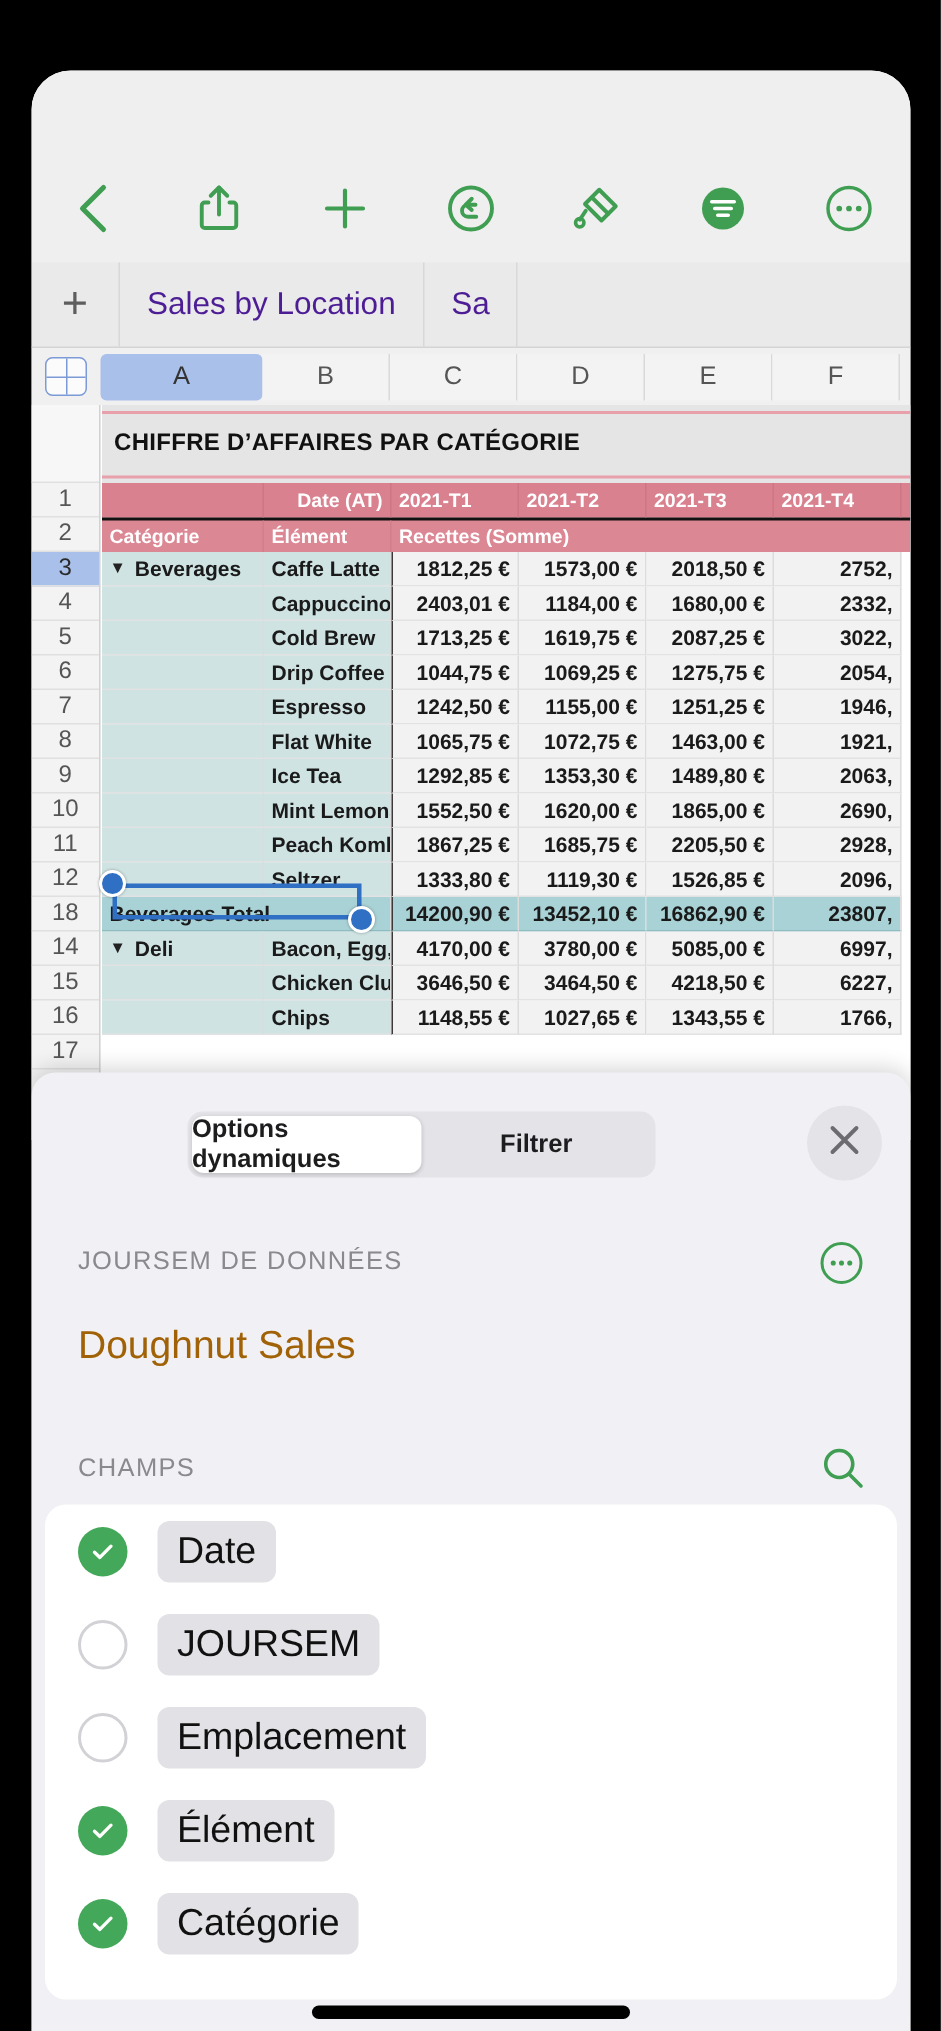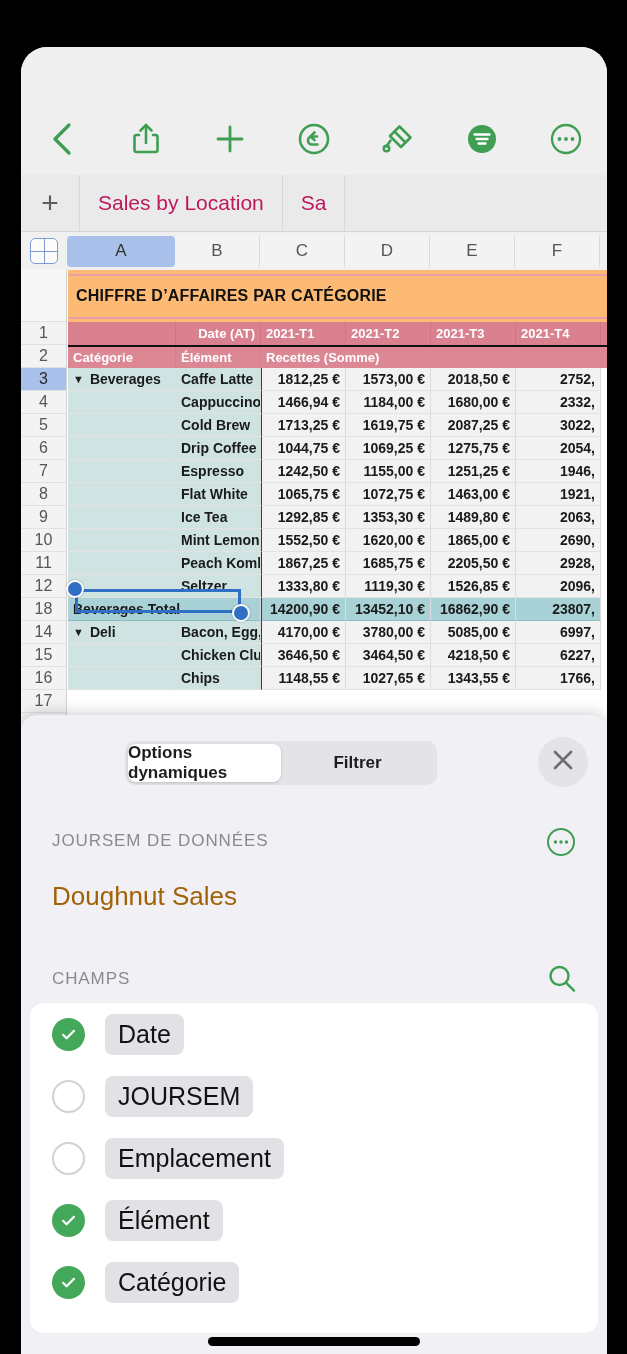--- a/index.html
+++ b/index.html
@@ -55,21 +55,21 @@
   }
   .tab-add {
     width: 59px; display: flex; align-items: center; justify-content: center;
     color: #5e5e5e; font-size: 30px; font-weight: 300;
     cursor: pointer;
     border-right: 1px solid #d8d8d8;
   }
   .tab {
     display: flex; align-items: center; justify-content: center;
     padding: 0 18px;
-    font-size: 21px; color: #be185d;
+    font-size: 21px; color: #4c1d95;
     white-space: nowrap;
     border-right: 1px solid #d8d8d8;
     cursor: pointer;
   }
   .tab.active { background: #46a25a; color: #fff; border-right: none; }
 
   
   .colbar {
     position: absolute; left: 0; top: 185px;
     width: 586px; height: 38px;
@@ -124,21 +124,21 @@
   }
   .rowhdr.sel { background: #a9c0ea; color: #2b2b2b; }
 
   .sheetarea {
     position: absolute; left: 47px; top: 0;
     width: 539px; height: 490px;
     background: #ffffff;
   }
 
   .titleband {
-    height: 52px; position: relative; background: #fdba74;
+    height: 52px; position: relative; background: #e5e5e5;
   }
   .titleband .rule-top {
     position: absolute; left: 0; right: 0; top: 4px; height: 2px; background: #e8a0ab;
   }
   .titleband .rule-bot {
     position: absolute; left: 0; right: 0; bottom: 3px; height: 2px; background: #e8a0ab;
   }
   .titleband .t {
     position: absolute; left: 8px; top: 17px;
     font-size: 16px; font-weight: 700; color: #111;
@@ -438,21 +438,21 @@
               <div class="tc num valcell" style="width: 85px; border-left: 1px solid rgb(58, 58, 58);">1812,25 €</div>
               <div class="tc num valcell" style="width: 85px;">1573,00 €</div>
               <div class="tc num valcell" style="width: 85px;">2018,50 €</div>
               <div class="tc num valcell" style="width: 85px;">2752,</div>
             </div>
             <div class="trow">
               <div class="tc lbl catcell" style="width: 108px;">
                 <span></span>
               </div>
               <div class="tc lbl itemcell" style="width: 85px;">Cappuccino</div>
-              <div class="tc num valcell" style="width: 85px; border-left: 1px solid rgb(58, 58, 58);">1466,94 €</div>
+              <div class="tc num valcell" style="width: 85px; border-left: 1px solid rgb(58, 58, 58);">2403,01 €</div>
               <div class="tc num valcell" style="width: 85px;">1184,00 €</div>
               <div class="tc num valcell" style="width: 85px;">1680,00 €</div>
               <div class="tc num valcell" style="width: 85px;">2332,</div>
             </div>
             <div class="trow">
               <div class="tc lbl catcell" style="width: 108px;">
                 <span></span>
               </div>
               <div class="tc lbl itemcell" style="width: 85px;">Cold Brew</div>
               <div class="tc num valcell" style="width: 85px; border-left: 1px solid rgb(58, 58, 58);">1713,25 €</div>

